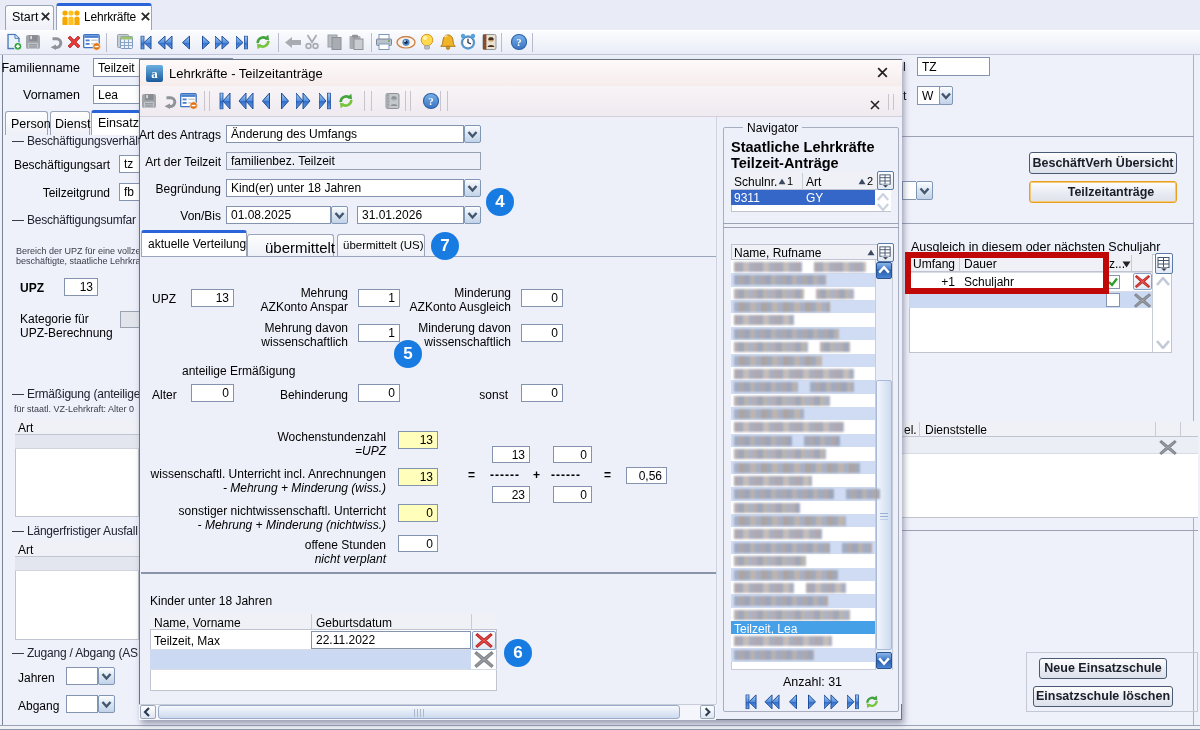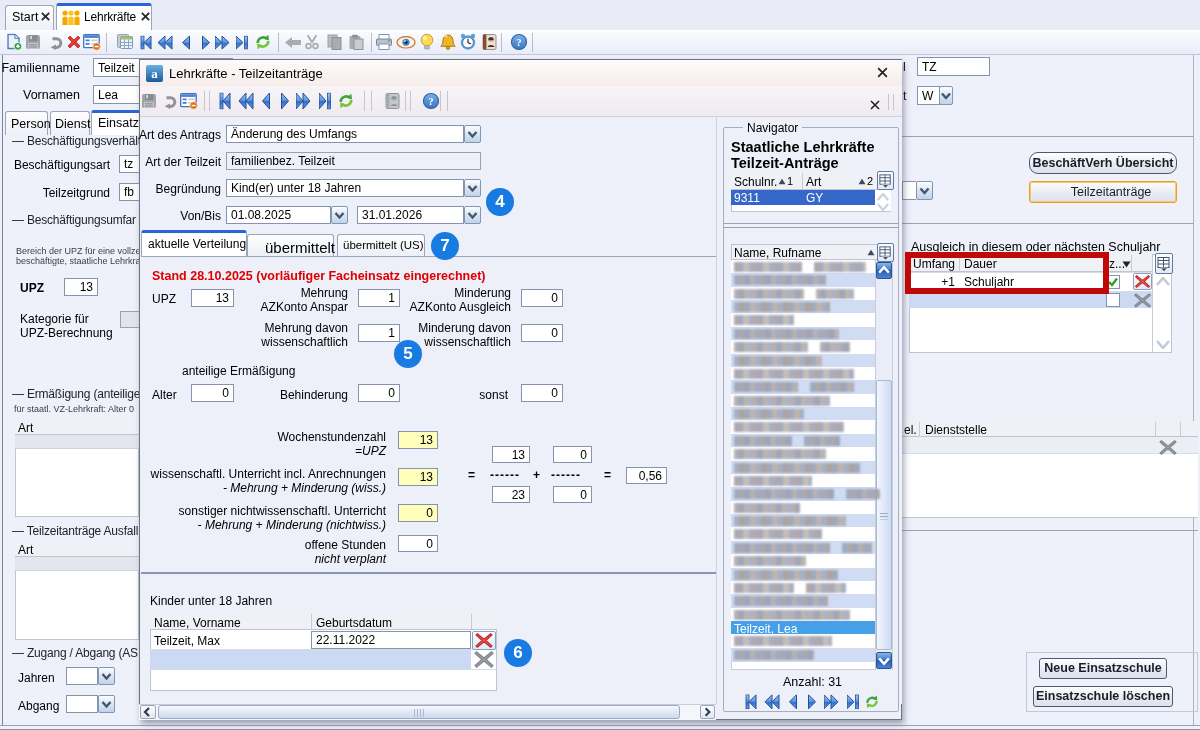--- a/index.html
+++ b/index.html
@@ -208,21 +208,21 @@
 <div class="abs fld" style="left:64px;top:278px;width:34px;height:18px;background:#fff;border:1px solid #8494ae;text-align:right;padding:0 4px;font-size:12px;line-height:17px;color:#000;">13</div>
 <div class="abs txt " style="left:20px;top:312px;">Kategorie für</div>
 <div class="abs txt " style="left:20px;top:326px;">UPZ-Berechnung</div>
 <div class="abs fld" style="left:120px;top:311px;width:21px;height:17px;background:#e2e4ec;border:1px solid #9aa2b2;text-align:left;padding:0 4px;font-size:12px;line-height:16px;color:#000;"></div>
 <div class="abs txt " style="left:12px;top:387px;font-size:12px;letter-spacing:-0.2px;color:#20242e;">— Ermäßigung (anteilige)</div>
 <div class="abs txt " style="left:14px;top:404px;font-size:9px;color:#3a3e48;">für staatl. VZ-Lehrkraft: Alter 0</div>
 <div class="abs " style="left:15px;top:419px;width:124px;height:98px;background:#fff;border:1px solid #c0c4d0;"></div>
 <div class="abs " style="left:15px;top:419px;width:124px;height:16px;background:#f0f1f6;border-bottom:1px solid #c0c4d0;"></div>
 <div class="abs txt " style="left:18px;top:421px;">Art</div>
 <div class="abs " style="left:15px;top:435px;width:124px;height:14px;background:#e4e6ef;border-bottom:1px solid #d0d4de;"></div>
-<div class="abs txt " style="left:12px;top:524px;font-size:12px;letter-spacing:-0.2px;color:#20242e;">— Teilzeitanträge Ausfall</div>
+<div class="abs txt " style="left:12px;top:524px;font-size:12px;letter-spacing:-0.2px;color:#20242e;">— Längerfristiger Ausfall</div>
 <div class="abs " style="left:15px;top:541px;width:124px;height:99px;background:#fff;border:1px solid #c0c4d0;"></div>
 <div class="abs " style="left:15px;top:541px;width:124px;height:16px;background:#f0f1f6;border-bottom:1px solid #c0c4d0;"></div>
 <div class="abs txt " style="left:18px;top:543px;">Art</div>
 <div class="abs " style="left:15px;top:557px;width:124px;height:14px;background:#e4e6ef;border-bottom:1px solid #d0d4de;"></div>
 <div class="abs txt " style="left:12px;top:646px;font-size:12px;letter-spacing:-0.2px;color:#20242e;">— Zugang / Abgang (ASD</div>
 <div class="abs txt " style="left:18px;top:671px;">Jahren</div>
 <div class="abs fld" style="left:66px;top:667px;width:32px;height:18px;background:#fff;border:1px solid #8494ae;text-align:left;padding:0 4px;font-size:12px;line-height:17px;color:#000;"></div>
     <div class="abs" style="left:98px;top:667px;width:17px;height:18px;background:linear-gradient(#fdfeff,#dde7f3 45%,#c2d3e9);border:1px solid #7f96b4;border-radius:2px;">
       <svg width="15" height="16" viewBox="0 0 15 16">
         <path d="M3.5 6.0 L7.5 10.5 L11.5 6.0" stroke="#44566e" stroke-width="2.4" fill="none"></path>
@@ -244,22 +244,22 @@
         <path d="M2.0 6.5 L6.0 11.0 L10.0 6.5" stroke="#44566e" stroke-width="2.4" fill="none"></path>
       </svg>
     </div>
 <div class="abs " style="left:902px;top:136px;width:292px;height:1px;background:#9aa2b4;"></div>
 <div class="abs " style="left:902px;top:181px;width:14px;height:19px;background:#fff;border:1px solid #8494ae;border-right:0;"></div>
 <div class="abs" style="left:916px;top:181px;width:17px;height:19px;background:linear-gradient(#fdfeff,#dde7f3 45%,#c2d3e9);border:1px solid #7f96b4;border-radius:2px;">
       <svg width="15" height="17" viewBox="0 0 15 17">
         <path d="M3.5 6.5 L7.5 11.0 L11.5 6.5" stroke="#44566e" stroke-width="2.4" fill="none"></path>
       </svg>
     </div>
-<div class="abs" style="left:1029px;top:152px;width:148px;height:22px;background:linear-gradient(#fefefe,#e8ebf2 55%,#dde1ea);border:1px solid #4a5a74;border-radius:9px;text-align:center;line-height:20px;font-size:12.5px;font-weight:bold;color:#1a1e28;">BeschäftVerh Übersicht</div>
-<div class="abs" style="left:1029px;top:181px;width:148px;height:22px;background:linear-gradient(#fefefe,#e8ebf2 55%,#dde1ea);border:1px solid #e8a020;border-radius:3px;text-align:center;line-height:20px;font-size:12.5px;font-weight:normal;color:#1a1e28;box-shadow:0 0 0 1px #f4c878 inset;padding-left:16px;">Teilzeitanträge</div>
+<div class="abs" style="left:1029px;top:152px;width:148px;height:22px;background:linear-gradient(#fefefe,#e8ebf2 55%,#dde1ea);border:1px solid #4a5a74;border-radius:3px;text-align:center;line-height:20px;font-size:12.5px;font-weight:bold;color:#1a1e28;">BeschäftVerh Übersicht</div>
+<div class="abs" style="left:1029px;top:181px;width:148px;height:22px;background:linear-gradient(#fefefe,#e8ebf2 55%,#dde1ea);border:1px solid #e8a020;border-radius:3px;text-align:center;line-height:20px;font-size:12.5px;font-weight:bold;color:#1a1e28;box-shadow:0 0 0 1px #f4c878 inset;padding-left:16px;">Teilzeitanträge</div>
 <div class="abs " style="left:902px;top:223px;width:292px;height:1px;background:#9aa2b4;"></div>
 <div class="abs txt " style="left:911px;top:240px;font-size:12.5px;">Ausgleich in diesem oder nächsten Schuljahr</div>
 <div class="abs " style="left:909px;top:254px;width:263px;height:99px;background:#fff;border:1px solid #c0c4d0;"></div>
 <div class="abs " style="left:909px;top:254px;width:243px;height:18px;background:#f0f1f6;border-bottom:1px solid #c0c4d0;"></div>
 <div class="abs txt " style="left:913px;top:257px;">Umfang</div>
 <div class="abs " style="left:959px;top:255px;width:1px;height:17px;background:#c8ccd6;"></div>
 <div class="abs txt " style="left:964px;top:257px;">Dauer</div>
 <div class="abs " style="left:1105px;top:255px;width:1px;height:17px;background:#c8ccd6;"></div>
 <div class="abs txt " style="left:1109px;top:257px;">z...</div>
 <svg class="abs" style="left:1122px;top:261px" width="9" height="7" viewBox="0 0 9 7">
@@ -435,21 +435,20 @@
         <path d="M3.5 6.0 L7.5 10.5 L11.5 6.0" stroke="#44566e" stroke-width="2.4" fill="none"></path>
       </svg>
     </div>
 <div class="abs " style="left:141px;top:230px;width:106px;height:26px;background:#fff;border:1px solid #9aa4ba;border-bottom:0;border-top:3px solid #2a64d8;border-radius:3px 3px 0 0;z-index:13;"></div>
 <div class="abs txt " style="left:148px;top:237px;font-size:12px;z-index:13;">aktuelle Verteilung</div>
 <div class="abs " style="left:247px;top:234px;width:87px;height:22px;background:linear-gradient(#fefefe,#eef0f8);border:1px solid #9aa4ba;border-bottom:0;border-radius:3px 3px 0 0;z-index:12;"></div>
 <div class="abs txt " style="left:253px;top:239px;font-size:15px;z-index:12;margin-left:12px;">übermittelt (UP)</div>
 <div class="abs " style="left:337px;top:234px;width:88px;height:22px;background:linear-gradient(#fefefe,#eef0f8);border:1px solid #9aa4ba;border-bottom:0;border-radius:3px 3px 0 0;z-index:12;"></div>
 <div class="abs txt " style="left:343px;top:239px;font-size:11.5px;z-index:12;text-align:right;">übermittelt (US)</div>
 <div class="abs " style="left:141px;top:256px;width:575px;height:318px;border-top:1px solid #9aa4ba;border-bottom:2px solid #8a94aa;z-index:11;"></div>
-<div class="abs txt " style="left:152px;top:269px;color:#e00000;font-weight:bold;font-size:12.5px;z-index:12;">Stand 28.10.2025 (vorläufiger Facheinsatz eingerechnet)</div>
 <div class="abs txt " style="left:152px;top:292px;z-index:12;">UPZ</div>
 <div class="abs fld" style="left:191px;top:289px;width:43px;height:18px;background:#fff;border:1px solid #8494ae;text-align:right;padding:0 4px;font-size:12px;line-height:17px;color:#000;z-index:12;">13</div>
 <div class="abs txt " style="left:-52px;top:286px;width:400px;text-align:right;z-index:12;">Mehrung</div>
 <div class="abs txt " style="left:-52px;top:300px;width:400px;text-align:right;z-index:12;">AZKonto Anspar</div>
 <div class="abs fld" style="left:358px;top:289px;width:42px;height:18px;background:#fff;border:1px solid #8494ae;text-align:right;padding:0 4px;font-size:12px;line-height:17px;color:#000;z-index:12;">1</div>
 <div class="abs txt " style="left:111px;top:286px;width:400px;text-align:right;z-index:12;">Minderung</div>
 <div class="abs txt " style="left:111px;top:300px;width:400px;text-align:right;z-index:12;">AZKonto Ausgleich</div>
 <div class="abs fld" style="left:521px;top:289px;width:42px;height:18px;background:#fff;border:1px solid #8494ae;text-align:right;padding:0 4px;font-size:12px;line-height:17px;color:#000;z-index:12;">0</div>
 <div class="abs txt " style="left:-52px;top:321px;width:400px;text-align:right;z-index:12;">Mehrung davon</div>
 <div class="abs txt " style="left:-52px;top:335px;width:400px;text-align:right;z-index:12;">wissenschaftlich</div>

